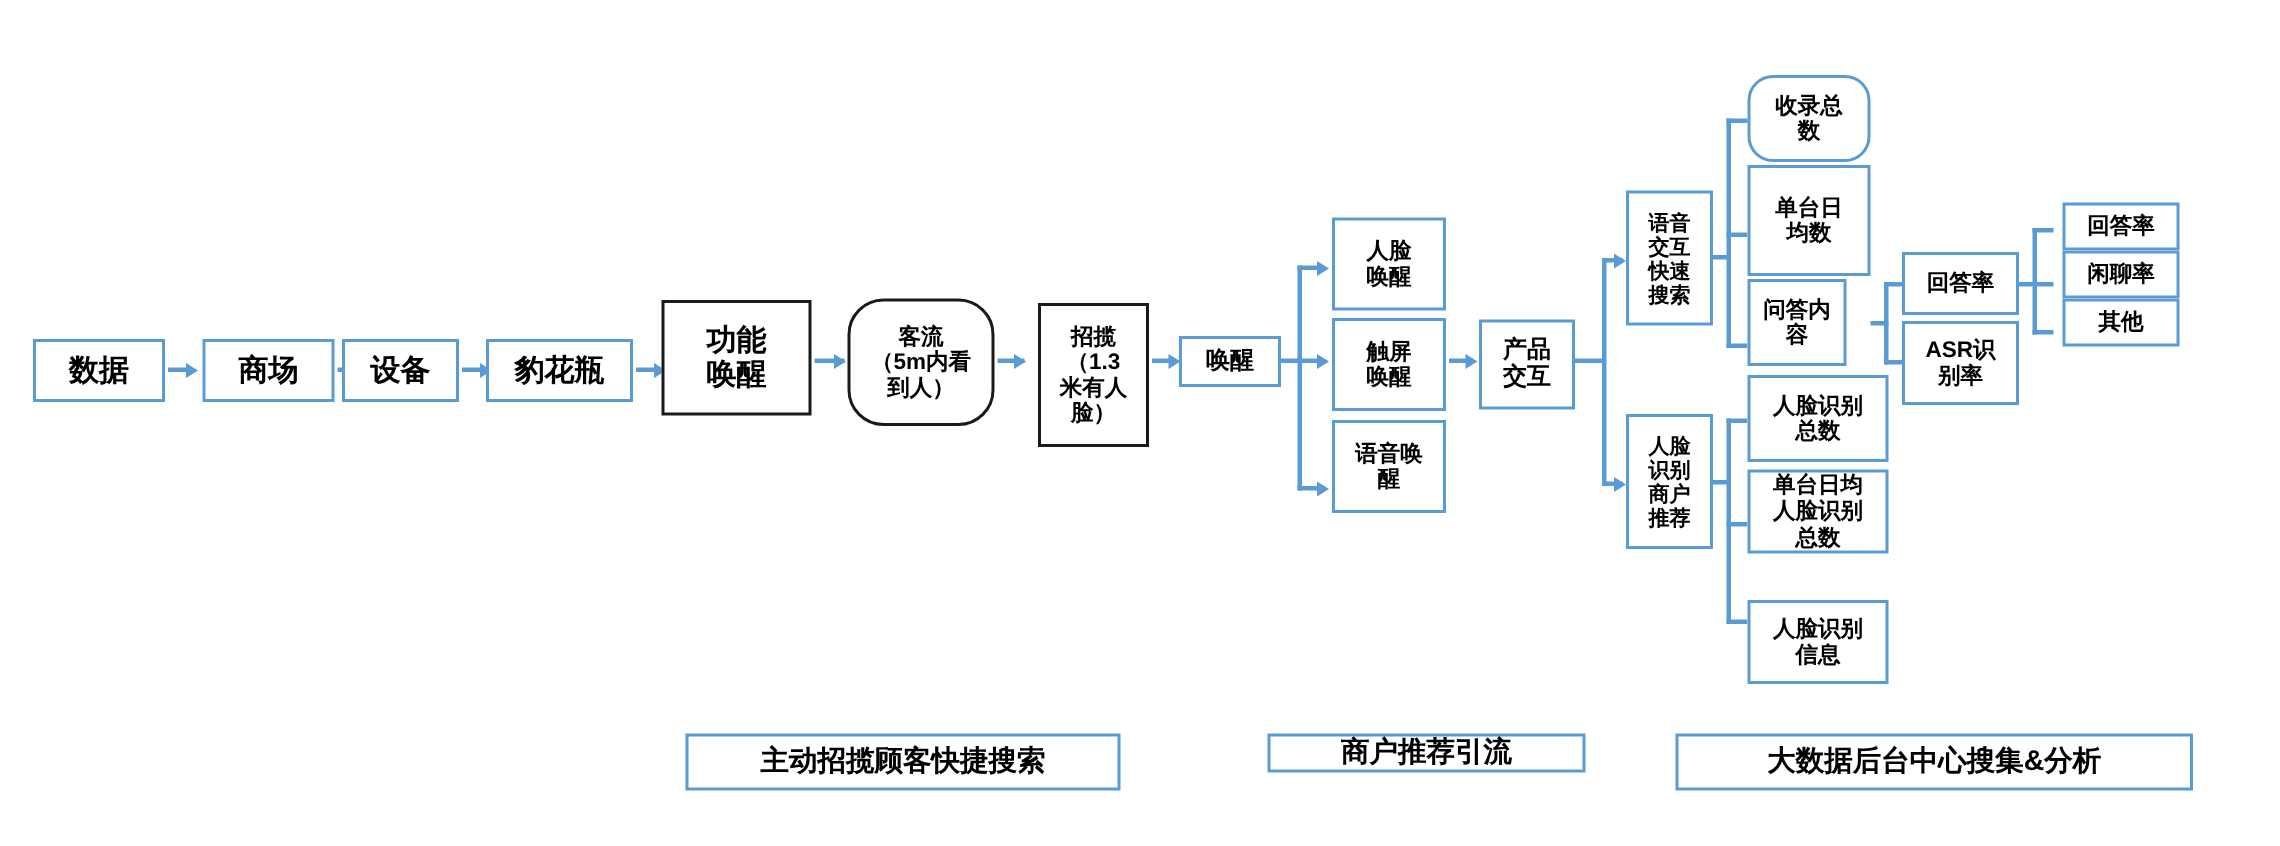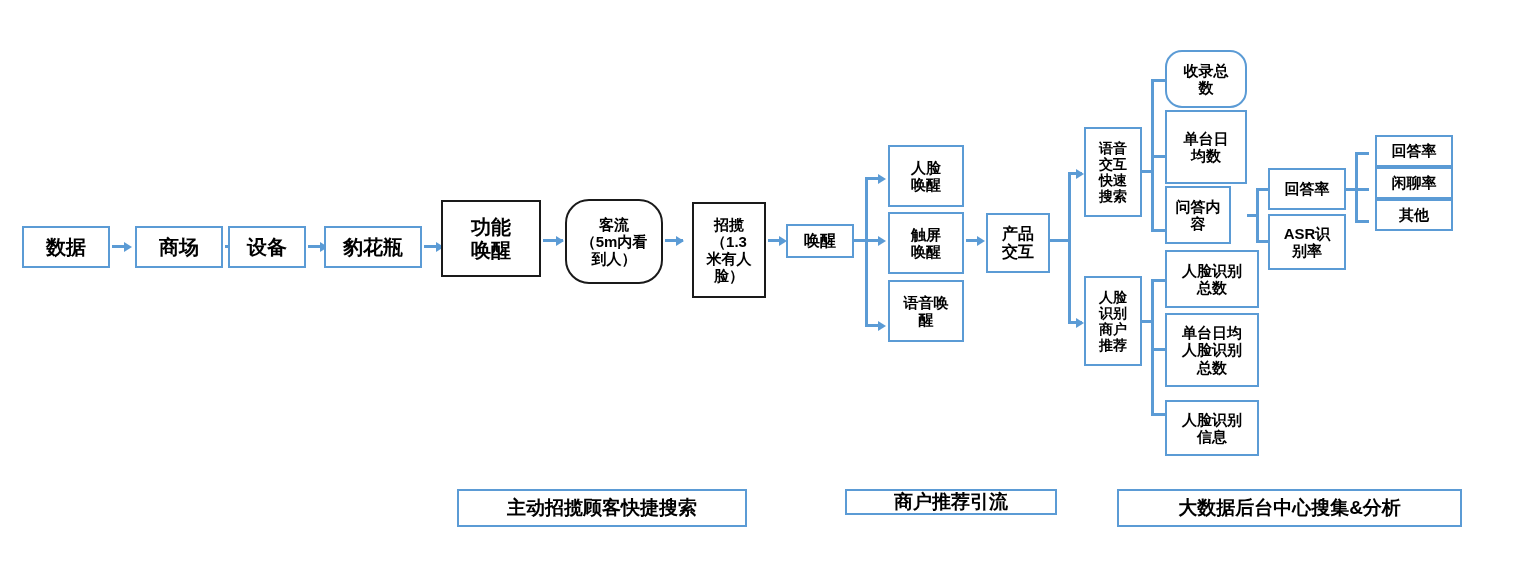--- a/index.html
+++ b/index.html
@@ -141,21 +141,21 @@
 容</div>
 
   <div class="ln" style="left:1142px;top:320px;width:12px;height:3px;"></div>
   <div class="ln" style="left:1151px;top:279px;width:3px;height:137px;"></div>
   <div class="ln" style="left:1151px;top:279px;width:14px;height:3px;"></div>
   <div class="ln" style="left:1151px;top:348px;width:14px;height:3px;"></div>
   <div class="ln" style="left:1151px;top:413px;width:14px;height:3px;"></div>
 
   <div class="node s15" style="left:1165px;top:250px;width:94px;height:58px;">人脸识别
 总数</div>
-  <div class="node s15" style="left:1165px;top:313px;width:94px;height:74px;">单台日均
+  <div class="node s15" style="left:1165px;top:313px;width:94px;height:56px;">单台日均
 人脸识别
 总数</div>
   <div class="node s15" style="left:1165px;top:400px;width:94px;height:56px;">人脸识别
 信息</div>
 
   <div class="ln" style="left:1247px;top:214px;width:12px;height:3px;"></div>
   <div class="ln" style="left:1256px;top:188px;width:3px;height:55px;"></div>
   <div class="ln" style="left:1256px;top:188px;width:14px;height:3px;"></div>
   <div class="ln" style="left:1256px;top:240px;width:14px;height:3px;"></div>
 

